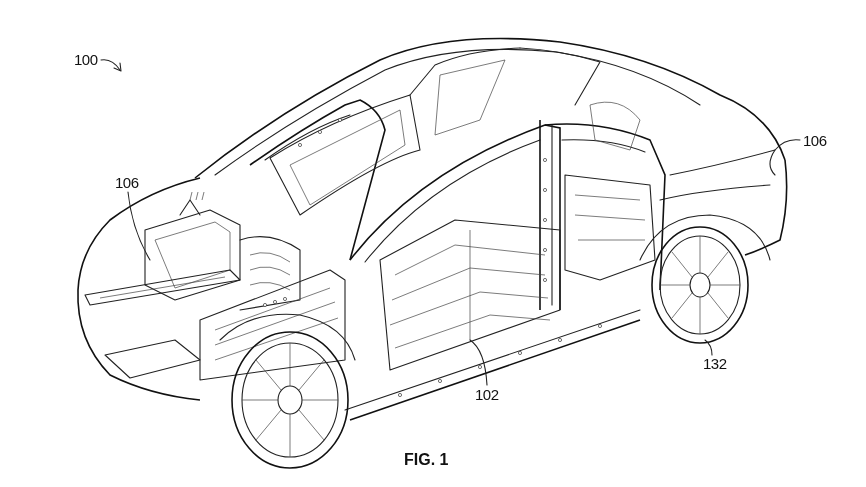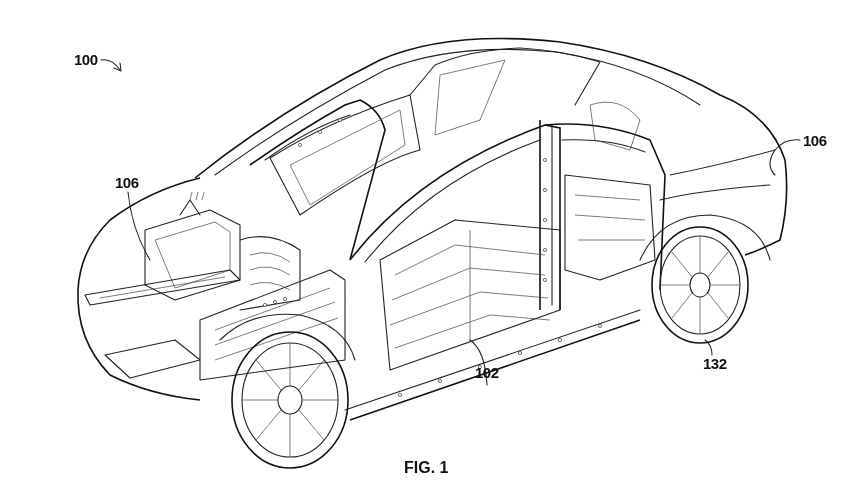--- a/index.html
+++ b/index.html
@@ -2,21 +2,21 @@
 <html><head>
 <meta charset="utf-8">
 <style>
   html,body{margin:0;padding:0;background:#fff;}
   body{width:866px;height:487px;position:relative;overflow:hidden;font-family:"Liberation Sans",sans-serif;}
   svg{position:absolute;left:0;top:0;}
   .ln{fill:none;stroke:#222;stroke-width:1.1;stroke-linejoin:round;stroke-linecap:round;}
   .lt{fill:none;stroke:#444;stroke-width:0.7;}
   .thk{fill:none;stroke:#111;stroke-width:1.6;}
   .dot{fill:#fff;stroke:#333;stroke-width:0.7;}
-  .lbl{position:absolute;font-size:15px;color:#111;letter-spacing:-0.5px;font-weight:bold;}
+  .lbl{position:absolute;font-size:15px;color:#111;letter-spacing:-0.5px;}
   .fig{position:absolute;font-size:16px;font-weight:bold;color:#111;}
 </style>
 </head>
 <body>
 
 <svg width="866" height="487" viewBox="0 0 866 487">
 
   <path class="ln" d="M101 60 Q112 58 120 70"></path>
   <path class="ln" d="M114 68 L121 71 L120 63"></path>
 
@@ -109,16 +109,16 @@
   </g>
 
   <path class="ln" d="M128 192 Q132 230 150 260"></path>
   <path class="ln" d="M487 385 Q485 350 470 340"></path>
   <path class="ln" d="M800 140 Q785 138 775 150 Q765 165 775 175"></path>
   <path class="ln" d="M712 355 Q712 345 705 340"></path>
 </svg>
 
 <div class="lbl" style="left:74px;top:51px;">100</div>
 <div class="lbl" style="left:115px;top:174px;">106</div>
-<div class="lbl" style="left:475px;top:364px;">102</div>
+<div class="lbl" style="left:475px;top:386px;">102</div>
 <div class="lbl" style="left:803px;top:132px;">106</div>
 <div class="lbl" style="left:703px;top:355px;">132</div>
-<div class="fig" style="left:404px;top:451px;margin-top:8px;">FIG. 1</div>
+<div class="fig" style="left:404px;top:451px;">FIG. 1</div>
 
 </body></html>

